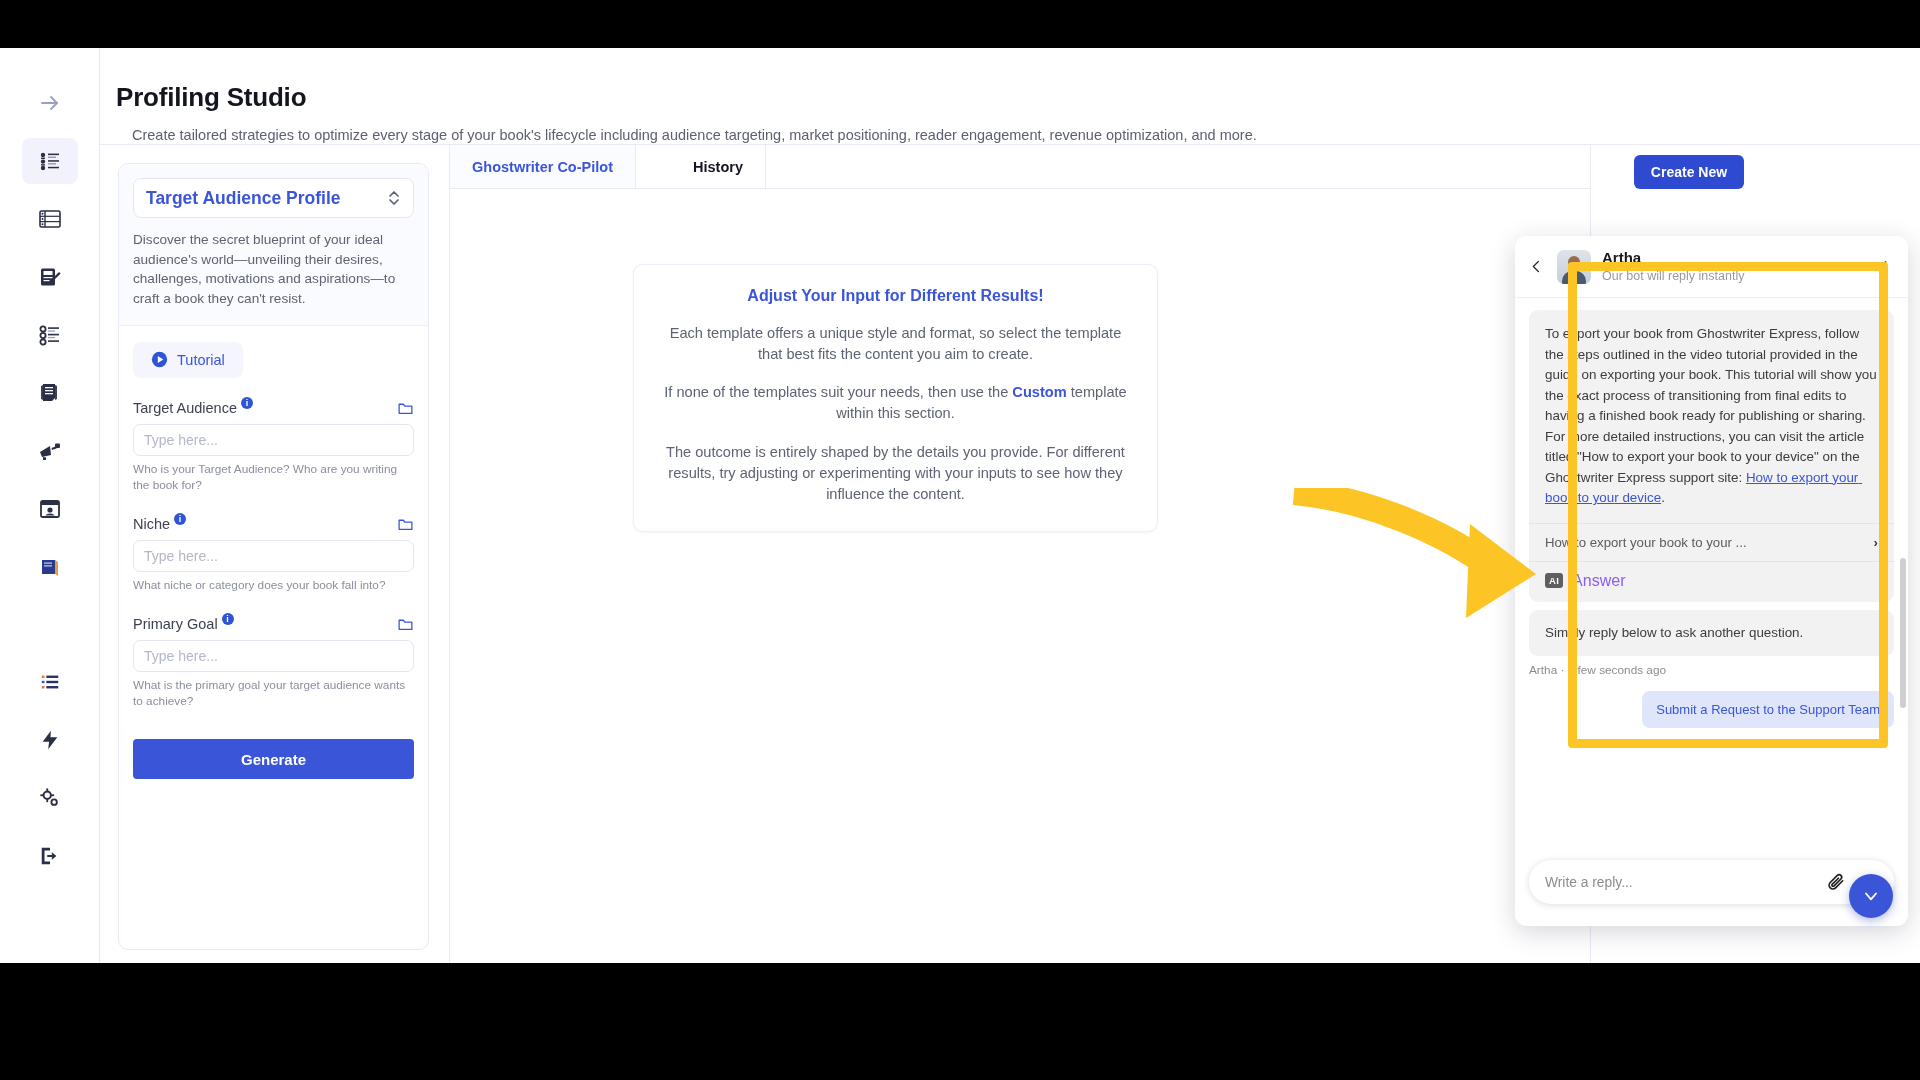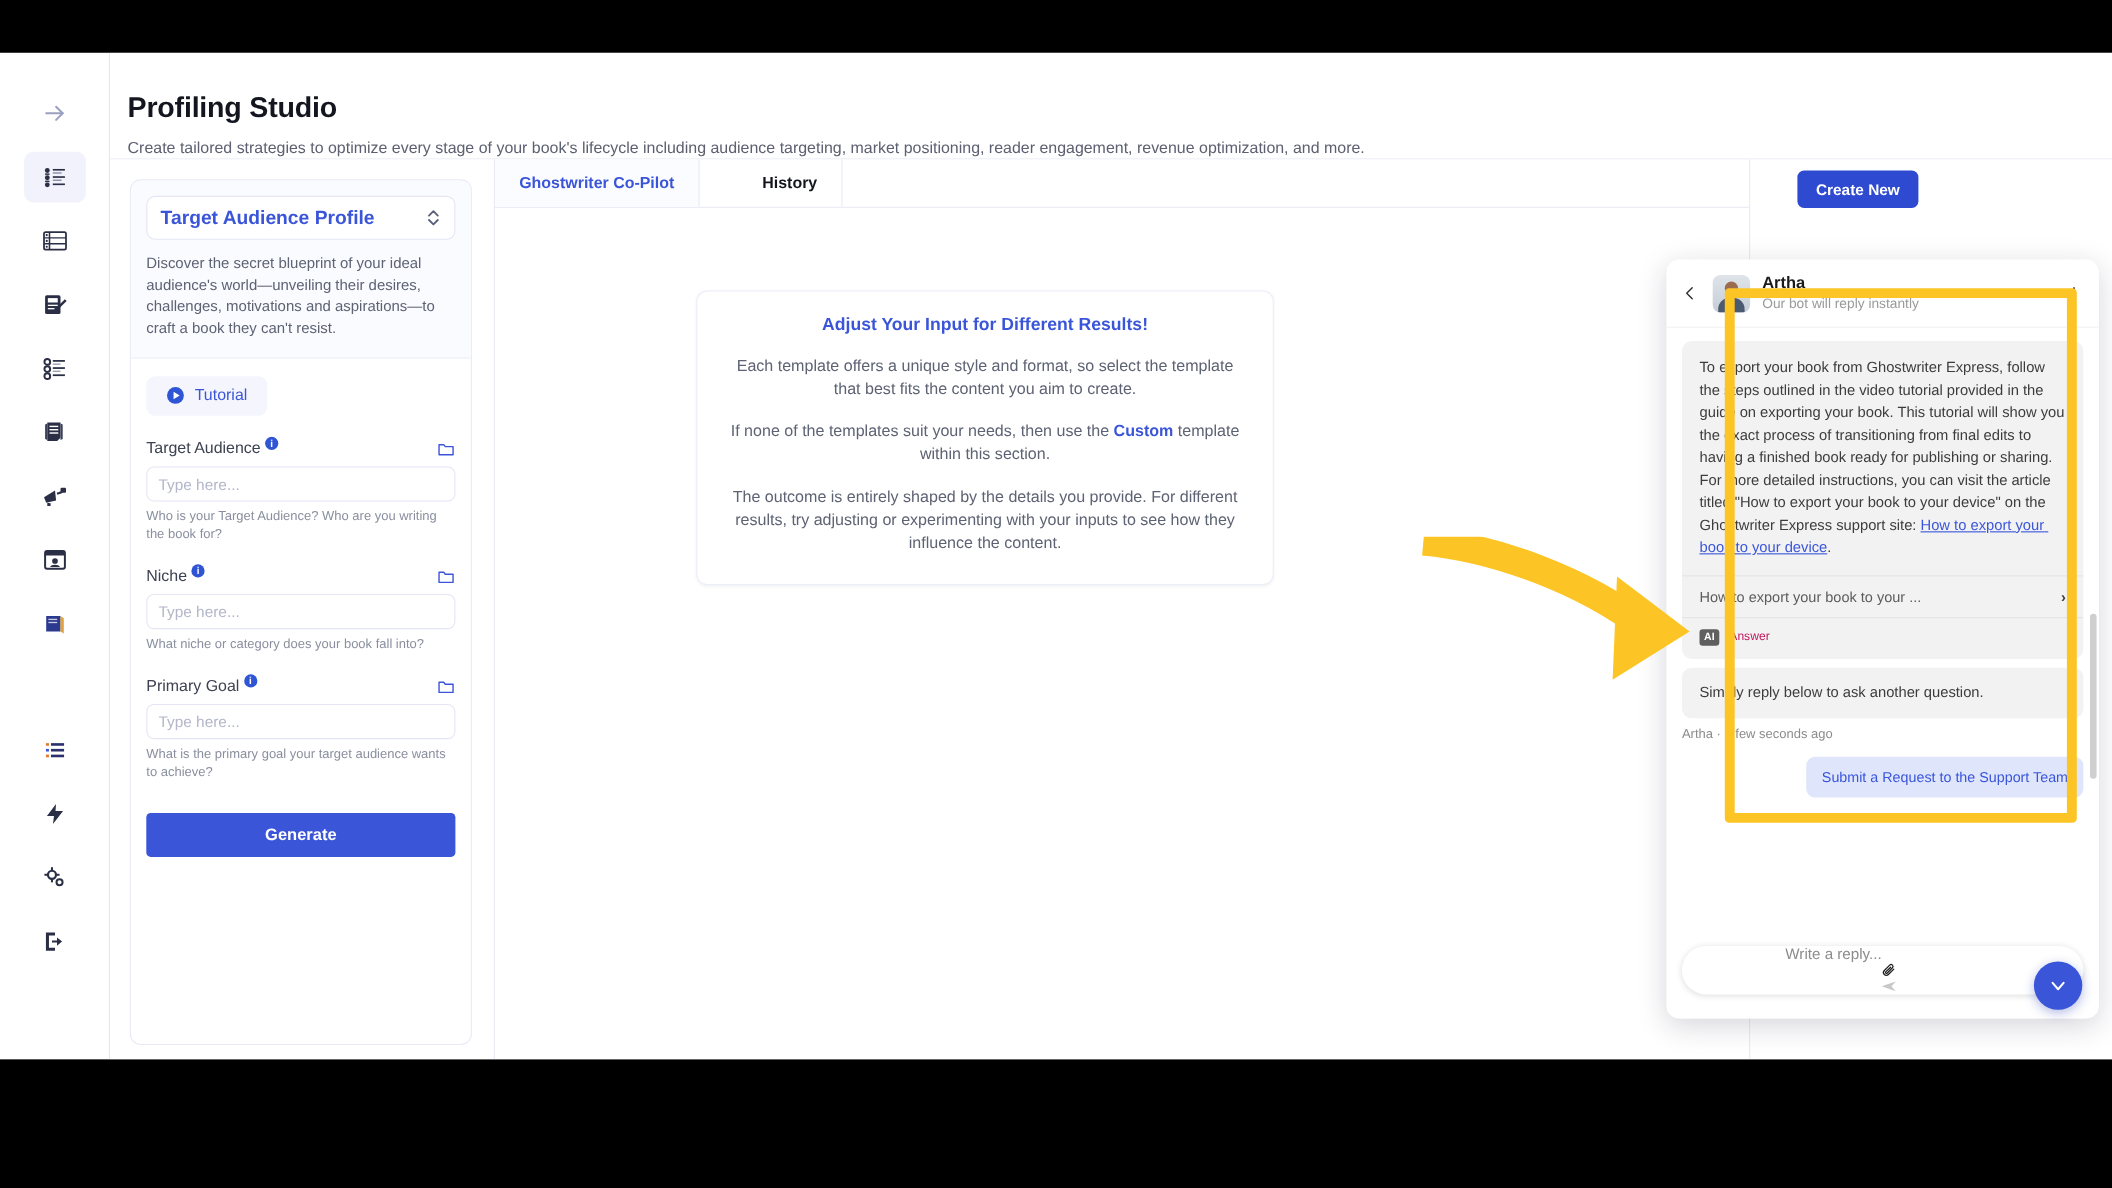--- a/index.html
+++ b/index.html
@@ -48,21 +48,21 @@
   }
   .page-header {
     padding: 34px 0 0 16px;
     background: #ffffff;
     height: 96px;
   }
   .page-title {
     font-size: 26px; font-weight: bold; color: #14161f; letter-spacing: -0.2px;
   }
   .page-sub {
-    margin-top: 14px; font-size: 14.5px; color: #5c6070;
+    margin-top: 14px; font-size: 14.5px; color: #5c6070; margin-left: 16px;
   }
 
   .content-row {
     position: absolute; top: 96px; left: 0;
     width: 1820px; height: 819px;
     display: flex;
     border-top: 1px solid #e9eaf5;
   }
 
   
@@ -267,21 +267,21 @@
     padding: 10px 16px 12px 16px;
     display: flex; align-items: center; gap: 9px;
     border-top: 1px solid #e4e4e4;
   }
   .ai-badge {
     background: #5f5f5f; color: #ffffff;
     font-size: 9.5px; font-weight: bold;
     border-radius: 3px; padding: 2px 4px;
     letter-spacing: 0.3px;
   }
-  .answer-label { font-size: 11px; color: #be185d; }
+  .answer-label { font-size: 16px; color: #8b5cf6; }
 
   .bubble2 {
     margin-top: 8px;
     background: #f2f2f2;
     border-radius: 9px;
     padding: 13px 16px;
     font-size: 13.4px; line-height: 1.5; color: #3c3c3c;
   }
   .meta { margin-top: 7px; font-size: 11.8px; color: #8c8c8c; }
 
@@ -299,21 +299,20 @@
     padding: 12px 14px 18px 14px;
     background: #ffffff;
   }
   .reply-box {
     height: 44px;
     border-radius: 22px;
     background: #ffffff;
     box-shadow: 0 1px 7px rgba(0,0,0,0.14);
     display: flex; align-items: center;
     padding: 0 16px;
-    flex-direction: column;
   }
   .reply-input {
     flex: 1; border: none; outline: none;
     font-size: 13.8px; color: #2b2b2b;
     font-family: "Liberation Sans", sans-serif;
     background: transparent;
   }
   .reply-input::placeholder { color: #8c8c8c; }
   .clip-icon, .send-icon { cursor: pointer; margin-left: 10px; }
   .send-icon { color: #c8c8c8; }

